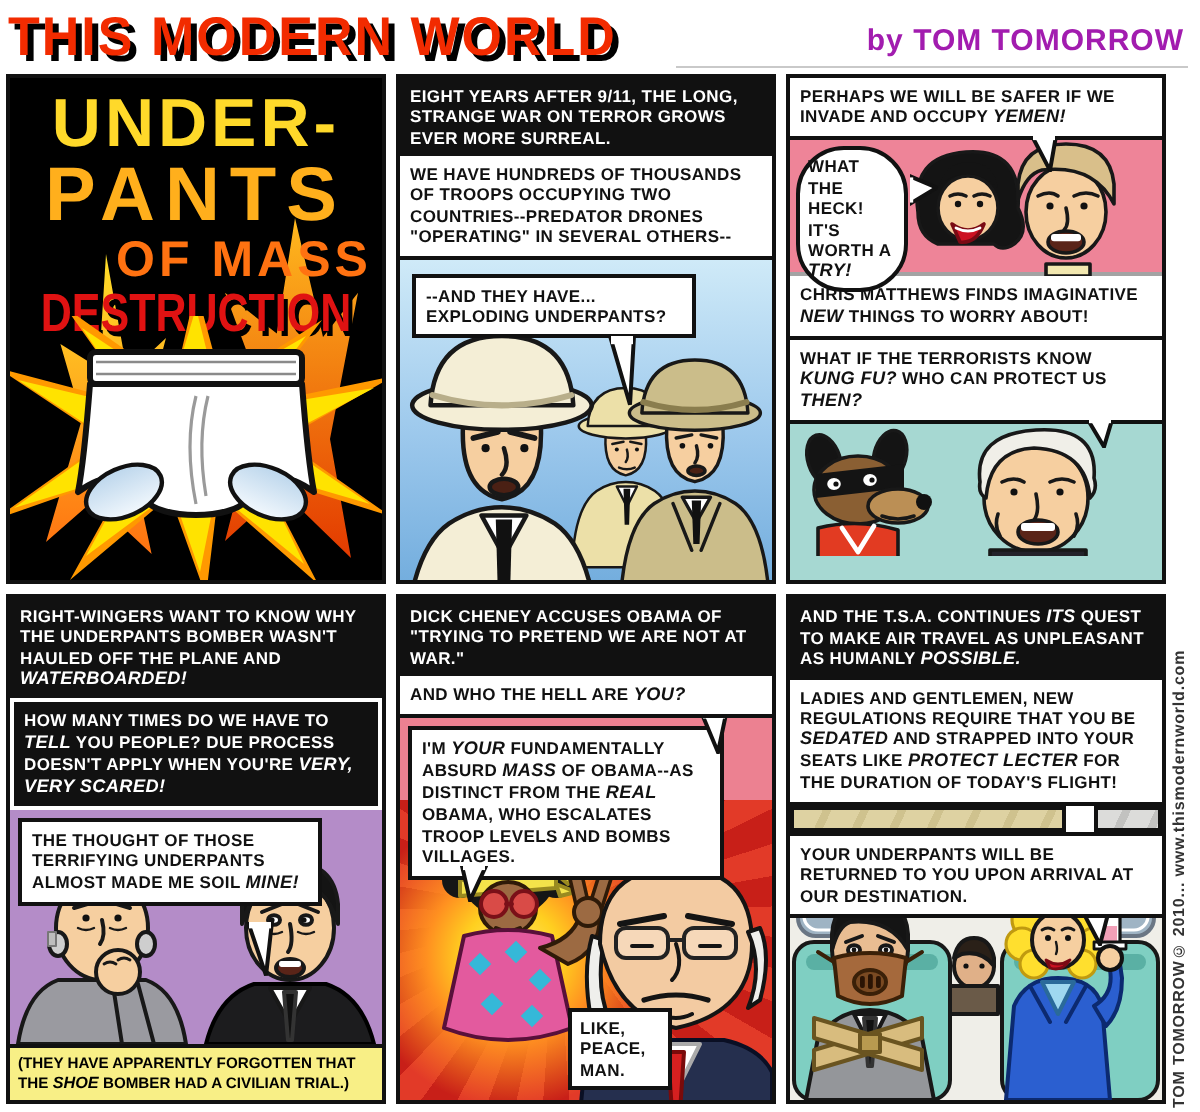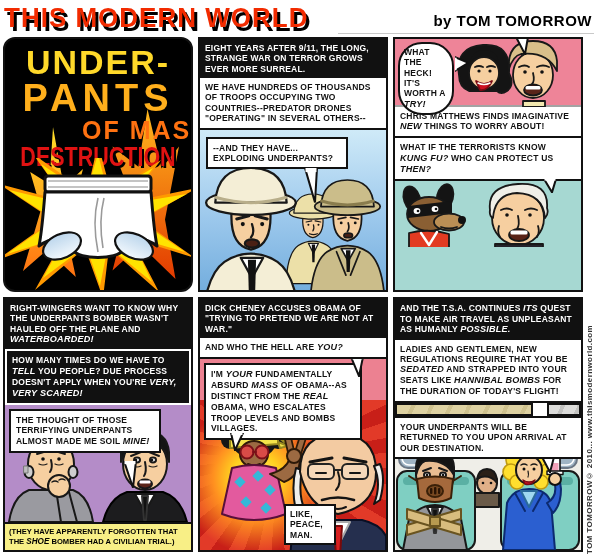--- a/index.html
+++ b/index.html
@@ -7,21 +7,21 @@
   html,body { width:600px; height:556px; overflow:hidden; background:#fff;
     font-family:"Liberation Sans","DejaVu Sans",sans-serif; }
 
   
   .hdr { position:absolute; left:0; top:0; width:600px; height:36px;
     display:flex; align-items:flex-end; justify-content:space-between; padding:2px 6px 2px 4px; }
   .logo { font-weight:900; font-size:26px; letter-spacing:1px; color:#f22b00;
     text-shadow:3px 3px 0 #000; white-space:nowrap; transform:scaleY(1.05); }
   .byline-wrap { flex:1; text-align:right; border-bottom:1px solid #c9c9c9;
     padding:0 2px 3px 0; margin-left:30px; }
-  .byline { font-weight:bold; font-size:15px; color:#000000; letter-spacing:.5px; }
+  .byline { font-weight:bold; font-size:15px; color:#a21caf; letter-spacing:.5px; }
 
   
   .strip { position:absolute; left:3px; top:37px; display:grid;
     grid-template-columns:190px 190px 190px; grid-template-rows:255px 255px; gap:5px; }
   .panel { border:2px solid #111; position:relative; overflow:hidden; background:#fff;
     display:flex; flex-direction:column; }
 
   
   .cap, .bub { font-weight:bold; font-size:8.5px; line-height:1.22; letter-spacing:.2px;
     color:#111; padding:4px 5px; }
@@ -29,21 +29,21 @@
   .cap-blackwhite { background:#111; color:#fff; border:2px solid #fff; }
   .cap-white { background:#fff; border-bottom:2px solid #111; }
   .box { background:#fff; border:2px solid #111; position:absolute; z-index:4; }
   .shout { font-weight:900; font-style:italic; font-size:1.07em; }
   .tail { position:absolute; width:14px; z-index:5; }
 
   .art { flex:1; position:relative; overflow:hidden; }
   .art svg.scene { position:absolute; left:0; bottom:0; z-index:1; }
 
   
-  .p1 { background:#000; align-items:flex-start;border-radius:12px; }
+  .p1 { background:#000; align-items:center; }
   .p1 .flame { position:absolute; z-index:1; }
   .f1 { left:18px; top:88px; width:60px; height:150px; background:linear-gradient(#ffdf29,#ff7211);
         clip-path:polygon(50% 0,68% 40%,100% 28%,72% 70%,88% 100%,40% 82%,0 96%,30% 55%,12% 30%,44% 38%); }
   .f2 { right:12px; top:70px; width:70px; height:170px; background:linear-gradient(#ffb91e,#e33a00);
         clip-path:polygon(55% 0,75% 35%,100% 22%,80% 65%,95% 100%,45% 80%,5% 95%,32% 52%,5% 22%,42% 34%); }
   .p1-line { position:relative; z-index:2; font-weight:900; text-align:center; width:100%; }
   .p1-l1 { font-size:34px; line-height:1.0; margin-top:6px; color:#ffd92a; letter-spacing:2px; }
   .p1-l2 { font-size:38px; line-height:1.0; color:#ffaf1c; letter-spacing:5px; }
   .p1-l3 { font-size:25px; line-height:1.1; color:#ff7211; letter-spacing:2px;margin-left:48px; }
   .p1-l4 { font-size:21.5px; line-height:1.0; color:#e01212; letter-spacing:0;
@@ -180,20 +180,21 @@
               <circle cx="59" cy="55" r="2" fill="#111" stroke="none"></circle>
             <path d="M49,55 Q52,64 48,68" fill="none"></path>
               <ellipse cx="49" cy="74" rx="7" ry="4" fill="#4a2014"></ellipse>
           </g>
         </g>
       </svg>
     </div>
   </div>
 
   <div class="panel">
+    <div class="cap cap-mid">PERHAPS WE WILL BE SAFER IF WE INVADE AND OCCUPY <span class="shout">YEMEN!</span></div>
     <div class="p3-pink">
       <svg class="tail" style="left:120px;top:-2px;height:18px;" viewBox="0 0 14 22" preserveAspectRatio="none">
         <polygon points="1,0 13,0 10,21" fill="#fff" stroke="#111" stroke-width="2" vector-effect="non-scaling-stroke"></polygon>
         <rect x="1.5" y="0" width="11" height="2.5" fill="#fff"></rect>
       </svg>
       <div class="box bub" style="left:3px;top:3px;width:56px;padding:3px 4px;border-radius:24px;">WHAT THE HECK! IT'S WORTH A <span class="shout">TRY!</span></div>
       <svg class="tail" style="left:59px;top:18px;height:14px;width:16px;transform:rotate(-90deg);" viewBox="0 0 14 22" preserveAspectRatio="none">
         <polygon points="1,0 13,0 8,21" fill="#fff" stroke="#111" stroke-width="2" vector-effect="non-scaling-stroke"></polygon>
         <rect x="1.5" y="0" width="11" height="2.5" fill="#fff"></rect>
       </svg>
@@ -384,21 +385,21 @@
       <svg class="tail" style="left:30px;top:74px;height:18px;" viewBox="0 0 14 22" preserveAspectRatio="none">
         <polygon points="1,0 13,0 5,21" fill="#fff" stroke="#111" stroke-width="2" vector-effect="non-scaling-stroke"></polygon>
         <rect x="1.5" y="0" width="11" height="2.5" fill="#fff"></rect>
       </svg>
       <div class="box bub" style="left:84px;bottom:5px;width:52px;padding:3px 4px;">LIKE, PEACE, MAN.</div>
     </div>
   </div>
 
   <div class="panel">
     <div class="cap cap-black">AND THE T.S.A. CONTINUES <span class="shout">ITS</span> QUEST TO MAKE AIR TRAVEL AS UNPLEASANT AS HUMANLY <span class="shout">POSSIBLE.</span></div>
-    <div class="cap cap-white">LADIES AND GENTLEMEN, NEW REGULATIONS REQUIRE THAT YOU BE <span class="shout">SEDATED</span> AND STRAPPED INTO YOUR SEATS LIKE <span class="shout">HANNIBAL BOMBS</span> FOR THE DURATION OF TODAY'S FLIGHT!</div>
+    <div class="cap cap-white">LADIES AND GENTLEMEN, NEW REGULATIONS REQUIRE THAT YOU BE <span class="shout">SEDATED</span> AND STRAPPED INTO YOUR SEATS LIKE <span class="shout">PROTECT LECTER</span> FOR THE DURATION OF TODAY'S FLIGHT!</div>
     <div class="p6-bins">
       <div class="bin-tan"></div>
       <div class="bin-gray"></div>
     </div>
     <div class="cap cap-white" style="border-top:2px solid #111;">YOUR UNDERPANTS WILL BE RETURNED TO YOU UPON ARRIVAL AT OUR DESTINATION.</div>
     <div class="art p6-art">
       <svg class="tail" style="left:146px;top:-2px;height:16px;" viewBox="0 0 14 22" preserveAspectRatio="none">
         <polygon points="1,0 13,0 9,21" fill="#fff" stroke="#111" stroke-width="2" vector-effect="non-scaling-stroke"></polygon>
         <rect x="1.5" y="0" width="11" height="2.5" fill="#fff"></rect>
       </svg>

